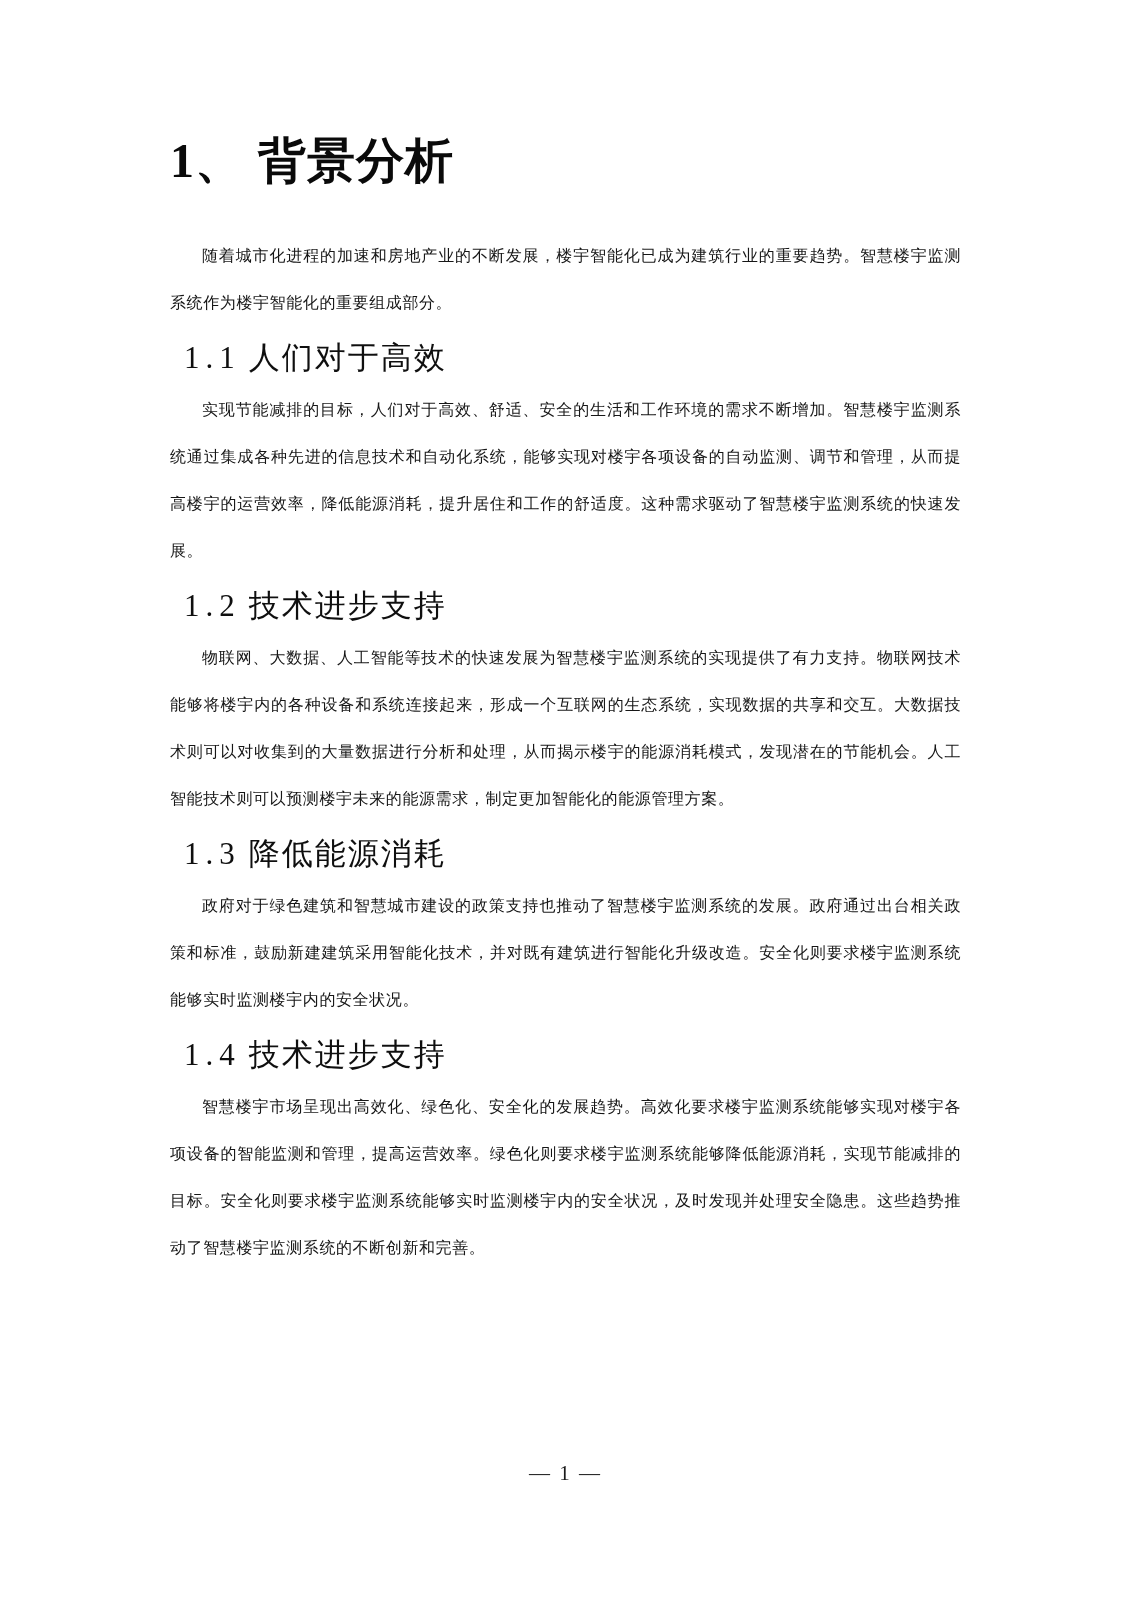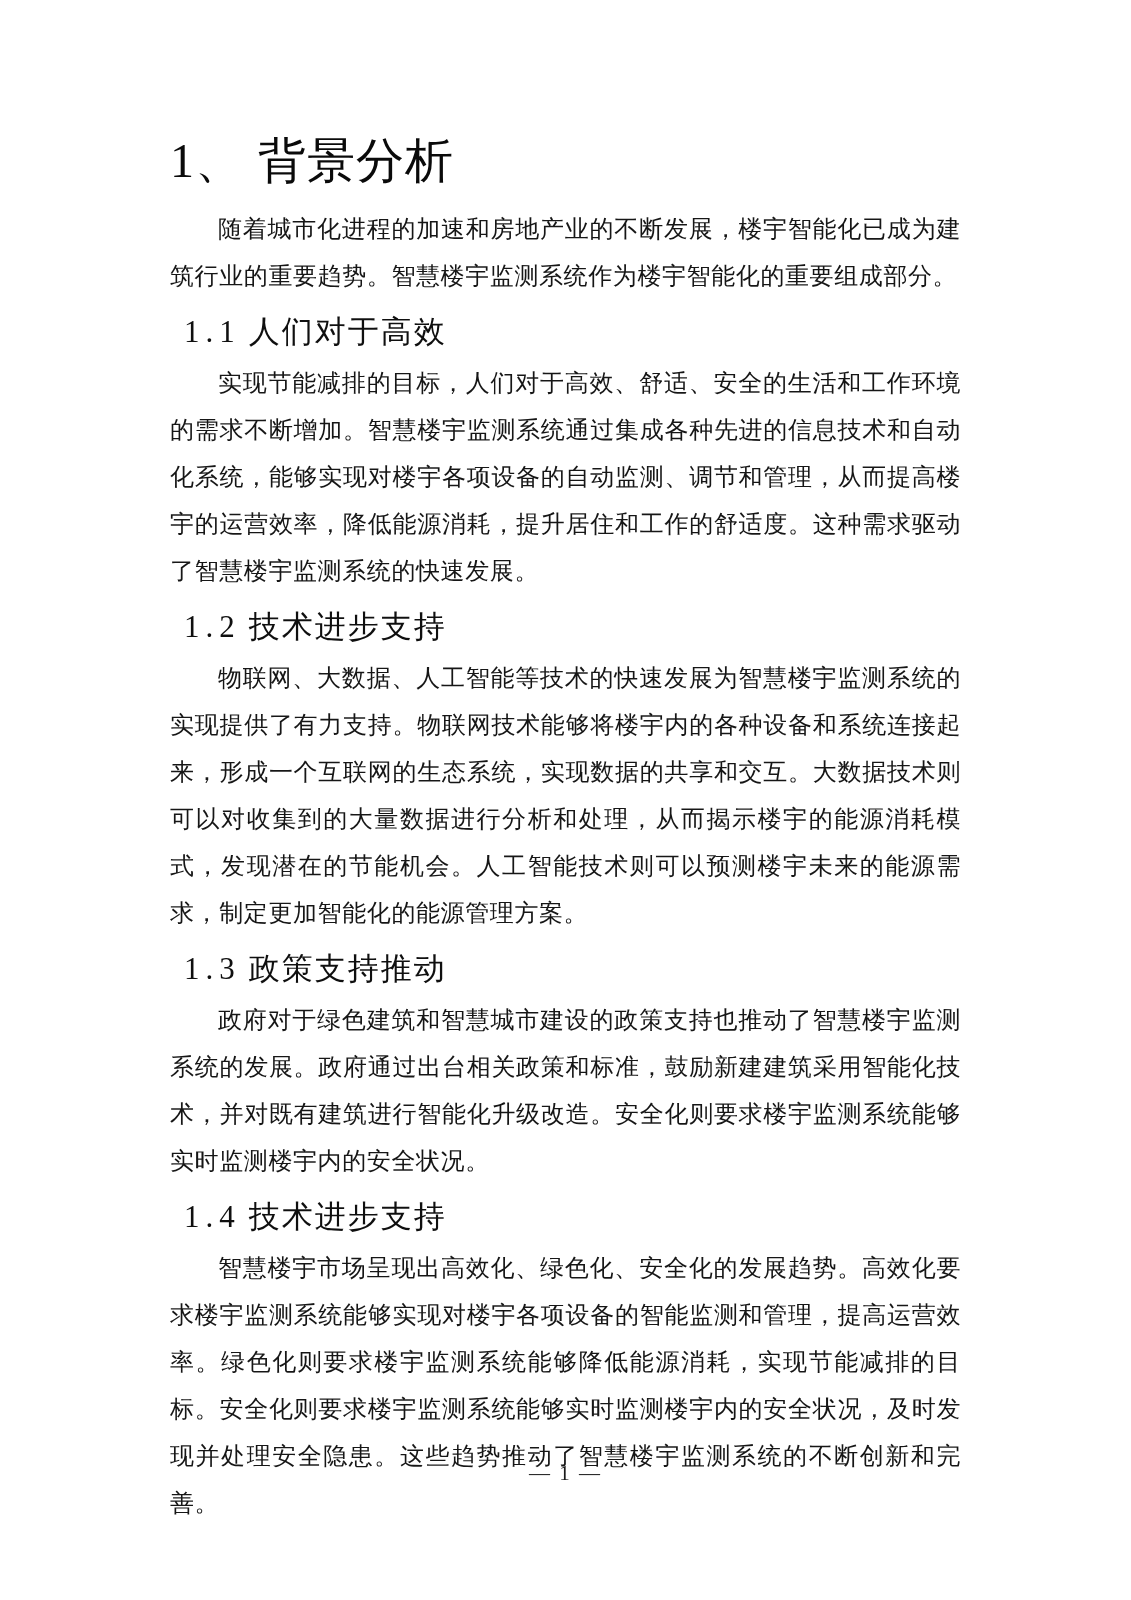--- a/index.html
+++ b/index.html
@@ -13,24 +13,24 @@
     height: 1600px;
     margin: 0 auto;
     background: #ffffff;
     box-sizing: border-box;
     padding: 128px 170px 0 170px;
     font-family: "Liberation Serif", "DejaVu Serif", serif;
     color: #141414;
     overflow: hidden;
   }
   h1.doc-title {
-    margin: 0 0 12px 0;
+    margin: 0 0 38px 0;
     font-size: 48px;
     line-height: 66px;
-    font-weight: normal;
+    font-weight: bold;
     letter-spacing: 1px;
     color: #0a0a0a;
     white-space: nowrap;
   }
   h1.doc-title .title-num {
     margin-right: 14px;
   }
   h2.sec-heading {
     margin: 10px 0 6px 14px;
     font-size: 31px;
@@ -39,21 +39,21 @@
     letter-spacing: 2px;
     color: #0f0f0f;
     white-space: nowrap;
   }
   h2.sec-heading .sec-num {
     letter-spacing: 6px;
     margin-right: 8px;
   }
   p.body-par {
     margin: 0;
-    font-size: 24px;
+    font-size: 16px;
     line-height: 47px;
     letter-spacing: 0.6px;
     text-align: justify;
     text-indent: 2em;
     color: #161616;
   }
   .page-footer {
     position: absolute;
     top: 1460px;
     left: 0;
@@ -79,21 +79,21 @@
     <h2 class="sec-heading"><span class="sec-num">1.1</span><span>人们对于高效</span></h2>
     <p class="body-par">实现节能减排的目标，人们对于高效、舒适、安全的生活和工作环境的需求不断增加。智慧楼宇监测系统通过集成各种先进的信息技术和自动化系统，能够实现对楼宇各项设备的自动监测、调节和管理，从而提高楼宇的运营效率，降低能源消耗，提升居住和工作的舒适度。这种需求驱动了智慧楼宇监测系统的快速发展。</p>
   </section>
 
   <section>
     <h2 class="sec-heading"><span class="sec-num">1.2</span><span>技术进步支持</span></h2>
     <p class="body-par">物联网、大数据、人工智能等技术的快速发展为智慧楼宇监测系统的实现提供了有力支持。物联网技术能够将楼宇内的各种设备和系统连接起来，形成一个互联网的生态系统，实现数据的共享和交互。大数据技术则可以对收集到的大量数据进行分析和处理，从而揭示楼宇的能源消耗模式，发现潜在的节能机会。人工智能技术则可以预测楼宇未来的能源需求，制定更加智能化的能源管理方案。</p>
   </section>
 
   <section>
-    <h2 class="sec-heading"><span class="sec-num">1.3</span><span>政策支持推动</span></h2>
+    <h2 class="sec-heading"><span class="sec-num">1.3</span><span>降低能源消耗</span></h2>
     <p class="body-par">政府对于绿色建筑和智慧城市建设的政策支持也推动了智慧楼宇监测系统的发展。政府通过出台相关政策和标准，鼓励新建建筑采用智能化技术，并对既有建筑进行智能化升级改造。安全化则要求楼宇监测系统能够实时监测楼宇内的安全状况。</p>
   </section>
 
   <section>
     <h2 class="sec-heading"><span class="sec-num">1.4</span><span>技术进步支持</span></h2>
     <p class="body-par">智慧楼宇市场呈现出高效化、绿色化、安全化的发展趋势。高效化要求楼宇监测系统能够实现对楼宇各项设备的智能监测和管理，提高运营效率。绿色化则要求楼宇监测系统能够降低能源消耗，实现节能减排的目标。安全化则要求楼宇监测系统能够实时监测楼宇内的安全状况，及时发现并处理安全隐患。这些趋势推动了智慧楼宇监测系统的不断创新和完善。</p>
   </section>
 
   <div class="page-footer">— 1 —</div>
 

